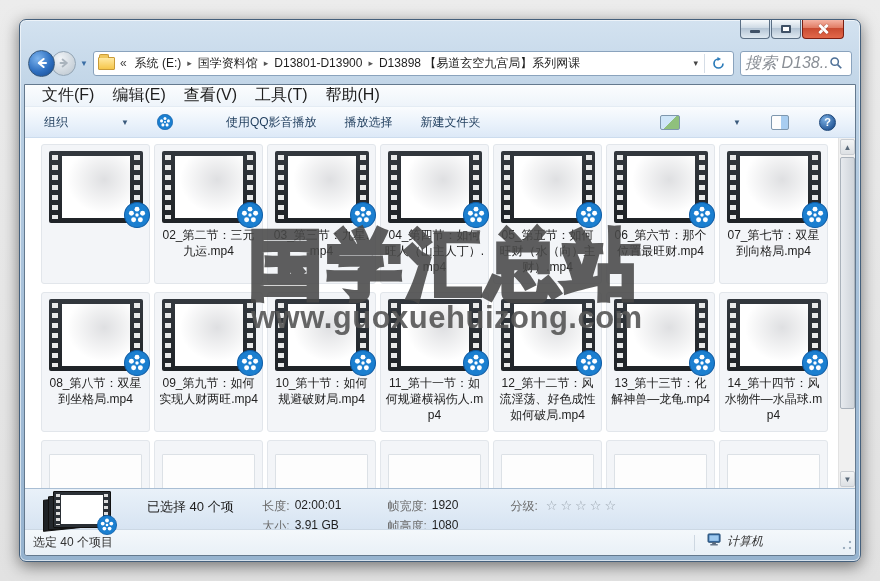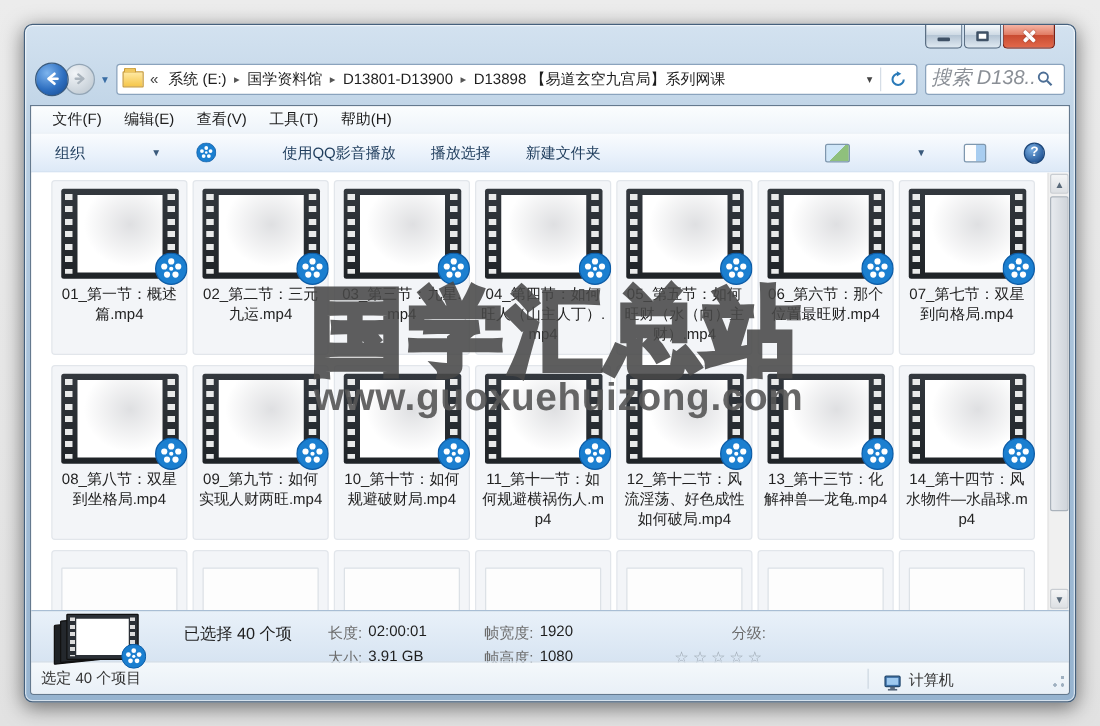--- a/index.html
+++ b/index.html
@@ -65,21 +65,21 @@
     font-style:italic; color:#777; font-family:inherit; background:transparent; }
   .searchbox input::placeholder { color:#8a8f96; font-style:italic; }
 
   
   .client { position:absolute; top:64px; left:4px; right:4px; bottom:5px;
     background:#fff; border:1px solid #64798e; display:flex; flex-direction:column;
     border-radius:0 0 3px 3px; overflow:hidden; }
 
   .menubar { height:22px; background:linear-gradient(180deg,#fbfdfe,#eef4fa);
     border-bottom:1px solid #e4ecf4; display:flex; align-items:center;
-    padding-left:8px; font-size:12px; color:#1e1e1e; flex:none;}
+    padding-left:8px; font-size:16px; color:#1e1e1e; flex:none;}
   .menu-item { padding:2px 9px; cursor:pointer; }
 
   .commandbar { height:31px; flex:none; display:flex; align-items:center;
     background:linear-gradient(180deg,#fafcfe,#eaf2fb 55%,#dde9f7);
     border-bottom:1px solid #ccdcee; font-size:12px; color:#1e3c5c;
     padding:0 10px; }
   .cmd-btn { display:flex; align-items:center; padding:4px 9px; cursor:pointer;
     border-radius:3px;gap:48px; }
   .cmd-caret { font-size:8px; color:#3a5a7c; margin-left:5px; }
   .cmd-right { margin-left:auto; display:flex; align-items:center; }
@@ -148,30 +148,30 @@
   .sr3 .mini-holes { position:absolute; top:2px; bottom:2px; width:4px;
     background-image:repeating-linear-gradient(180deg,#ddd 0 3px,transparent 3px 6px); }
   .dp-badge { position:absolute; right:-4px; bottom:-4px; width:20px; height:20px; }
   .dp-selection { font-size:13px; margin-right:22px; white-space:nowrap; align-self:flex-start; margin-top:9px; }
   .dp-col { display:flex; flex-direction:column; gap:3px; align-self:flex-start; margin-top:9px; }
   .dp-row { display:flex; }
   .dp-label { color:#6b6b6b; text-align:right; white-space:nowrap; }
   .dp-value { color:#1e1e1e; margin-left:5px; white-space:nowrap; }
   .dp-c1 .dp-label { min-width:34px; }
   .dp-c2 { margin-left:46px; }
-  .dp-c3 { margin-left:76px; flex-direction:column; }
+  .dp-c3 { margin-left:52px; flex-direction:row; }
   .stars { color:#9aa4ae; letter-spacing:3px; margin-left:5px; font-size:13px; }
 
   
   .statusbar { height:26px; flex:none; display:flex; align-items:center;
     background:linear-gradient(180deg,#f4f8fb,#e9f0f7); border-top:1px solid #ccd8e4;
     font-size:12px; color:#333; }
   .sb-left { flex:1; padding-left:8px; }
   .sb-div { width:1px; height:16px; background:#cdd7e1; }
-  .sb-right { display:flex; align-items:flex-end; width:160px; padding-left:12px; }
+  .sb-right { display:flex; align-items:flex-start; width:160px; padding-left:12px;font-style:italic; }
   .pc-ico { width:15px; height:13px; margin-right:5px; }
   .grip { width:14px; height:14px; margin:6px 2px 0 auto; align-self:flex-start;
     background:
       radial-gradient(circle at 11px 3px,#9fb0c0 1.2px,transparent 1.6px),
       radial-gradient(circle at 11px 9px,#9fb0c0 1.2px,transparent 1.6px),
       radial-gradient(circle at 5px 9px,#9fb0c0 1.2px,transparent 1.6px); }
 </style>
 </head>
 <body>
 
@@ -304,21 +304,20 @@
       <div class="grid">
         <div class="tile">
               <div class="thumb">
                 <div class="holes-l"></div>
                 <div class="holes-r"></div>
                 <div class="screen"></div>
                 <svg class="badge" viewBox="0 0 20 20">
                   <use href="#qqreel"></use>
                 </svg>
               </div>
-              <div class="fname">01_第一节：概述篇.mp4</div>
             </div>
         <div class="tile">
               <div class="thumb">
                 <div class="holes-l"></div>
                 <div class="holes-r"></div>
                 <div class="screen"></div>
                 <svg class="badge" viewBox="0 0 20 20">
                   <use href="#qqreel"></use>
                 </svg>
               </div>

